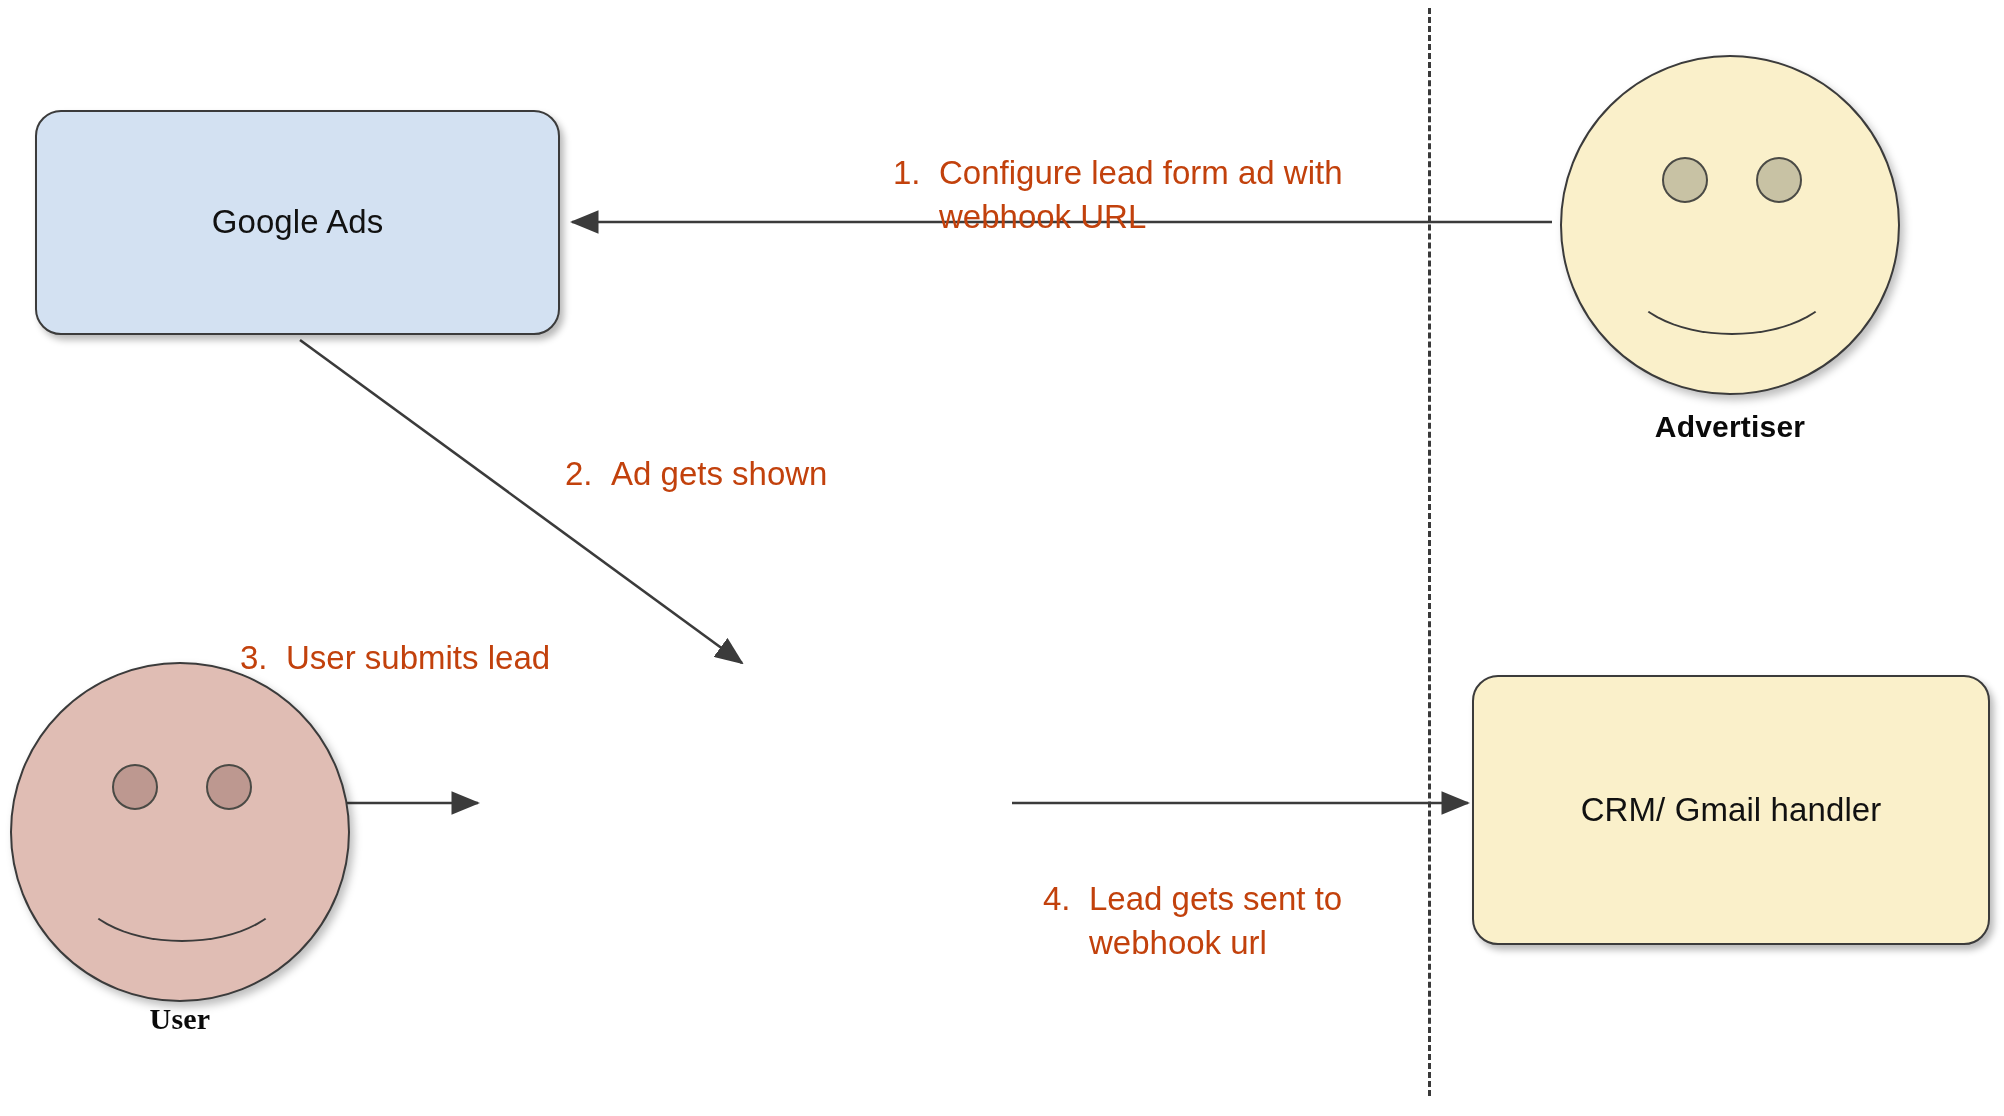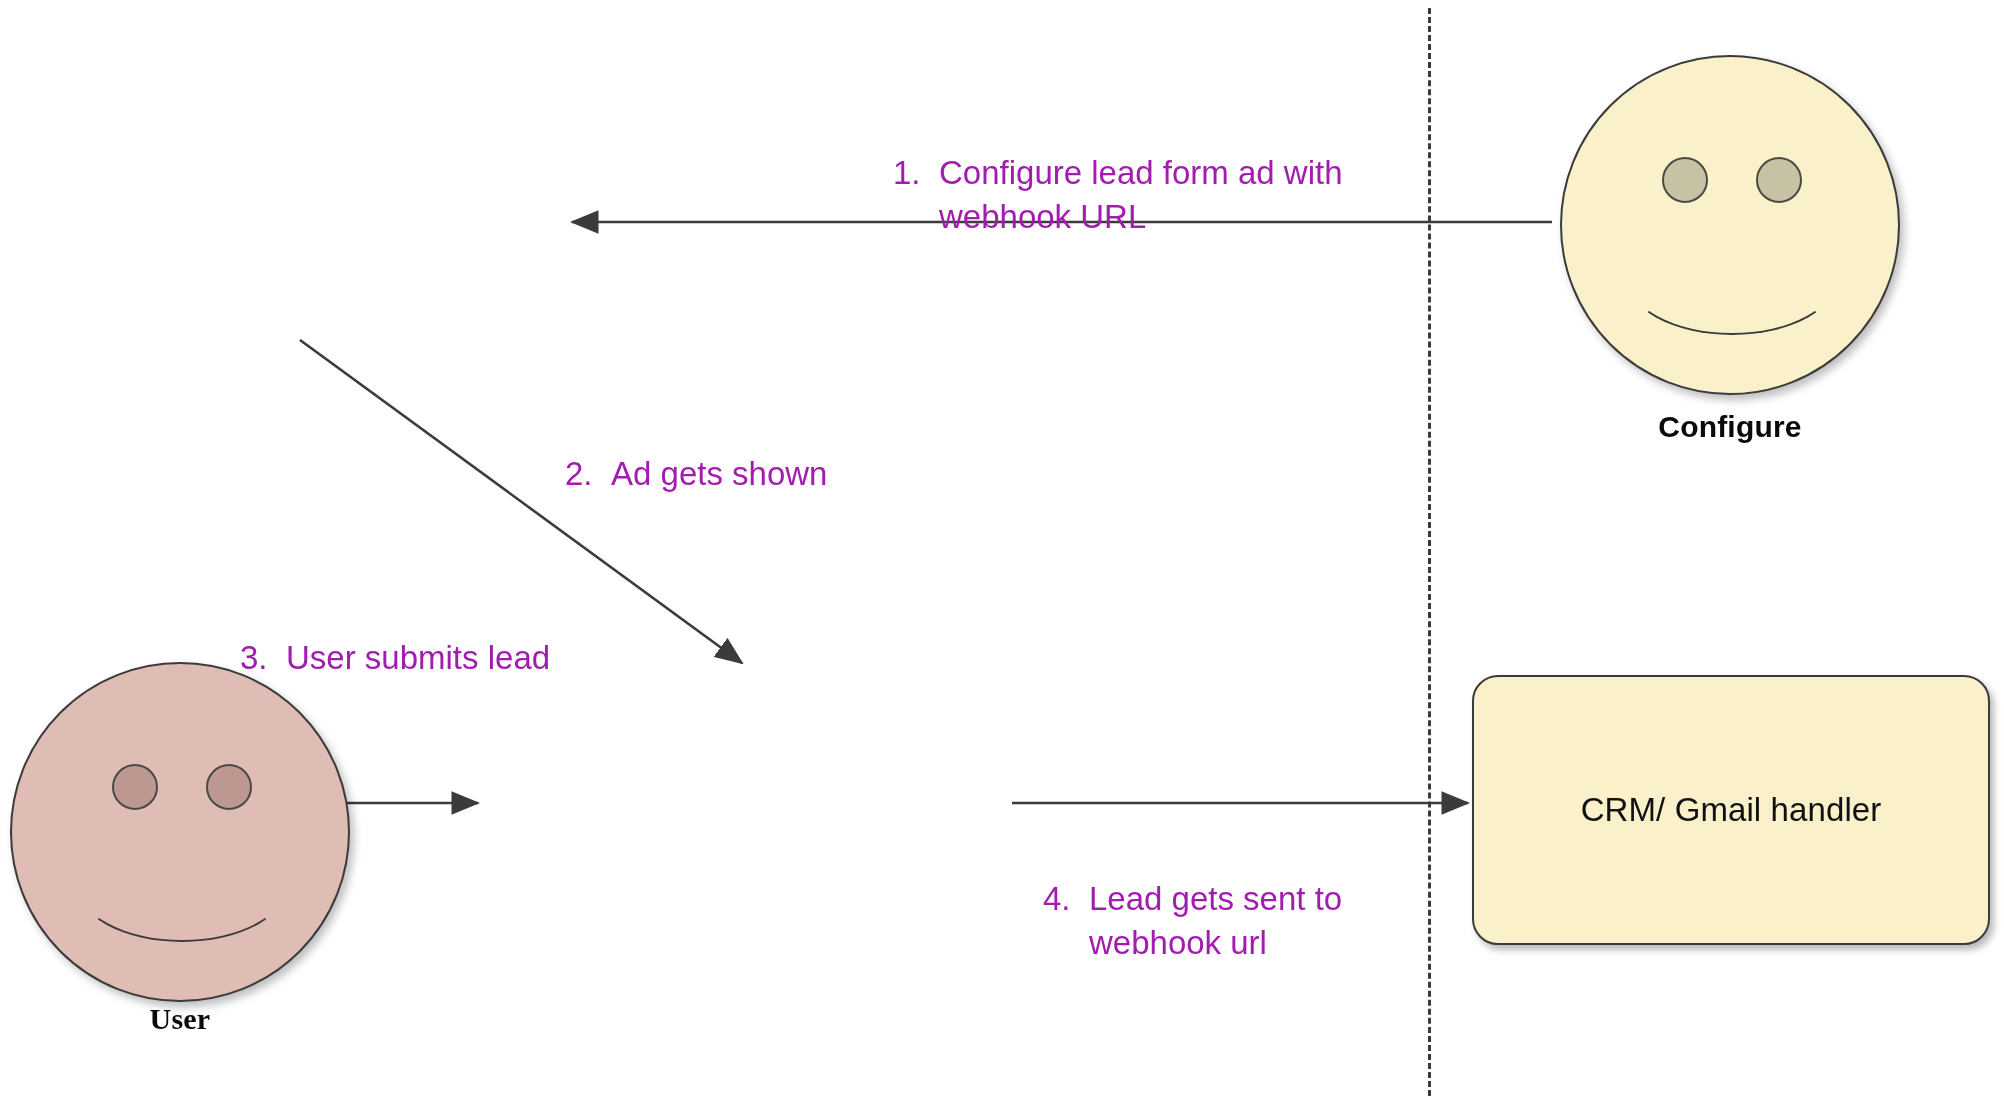--- a/index.html
+++ b/index.html
@@ -71,21 +71,21 @@
     border: 2px solid #3b3b3b;
     border-top-color: transparent;
     border-left-color: transparent;
     border-right-color: transparent;
     border-radius: 50%;
   }
 
   
   .step-label {
     position: absolute;
-    color: #a21caf;
+    color: #c2410c;
     font-size: 33px;
     line-height: 1.33;
     white-space: pre-line;
   }
   .step-label .num {
     display: inline-block;
     width: 46px;
   }
   .actor-label {
     position: absolute;
@@ -117,32 +117,35 @@
 
     <line x1="300" y1="340" x2="742" y2="663" stroke="#3b3b3b" stroke-width="2.6" marker-end="url(#ahead)"></line>
 
     <line x1="347" y1="803" x2="478" y2="803" stroke="#3b3b3b" stroke-width="2.6" marker-end="url(#ahead)"></line>
 
     <line x1="1012" y1="803" x2="1468" y2="803" stroke="#3b3b3b" stroke-width="2.6" marker-end="url(#ahead)"></line>
   </svg>
 
   <div class="divider" style="left:1428px; top:8px; height:1088px;"></div>
 
+  <div class="node-box box-blue" style="left:35px; top:110px; width:525px; height:225px;">
+    <span>Google Ads</span>
+  </div>
 
 
   <div class="node-box box-cream" style="left:1472px; top:675px; width:518px; height:270px;">
     <span>CRM/ Gmail handler</span>
   </div>
 
   <div class="face face-cream" style="left:1560px; top:55px; width:340px; height:340px;">
     <div class="eye eye-olive" style="left:100px; top:100px; width:46px; height:46px;"></div>
     <div class="eye eye-olive" style="left:194px; top:100px; width:46px; height:46px;"></div>
     <div class="mouth" style="left:63px; top:160px; width:214px; height:118px;"></div>
   </div>
-  <div class="actor-label" style="left:1560px; top:410px; width:340px;">Configure</div>
+  <div class="actor-label" style="left:1560px; top:410px; width:340px;">Advertiser</div>
 
   <div class="face face-pink" style="left:10px; top:662px; width:340px; height:340px;">
     <div class="eye eye-rose" style="left:100px; top:100px; width:46px; height:46px;"></div>
     <div class="eye eye-rose" style="left:194px; top:100px; width:46px; height:46px;"></div>
     <div class="mouth" style="left:63px; top:160px; width:214px; height:118px;"></div>
   </div>
   <div class="actor-label" style="left:10px; top:1002px; width:340px;font-family:Liberation Serif, serif;">User</div>
 
   <div class="step-label" style="left:893px; top:107px;">
     <span class="num">1.</span><span style="display:inline-block; vertical-align:top; white-space:pre-line;">Configure lead form ad with

